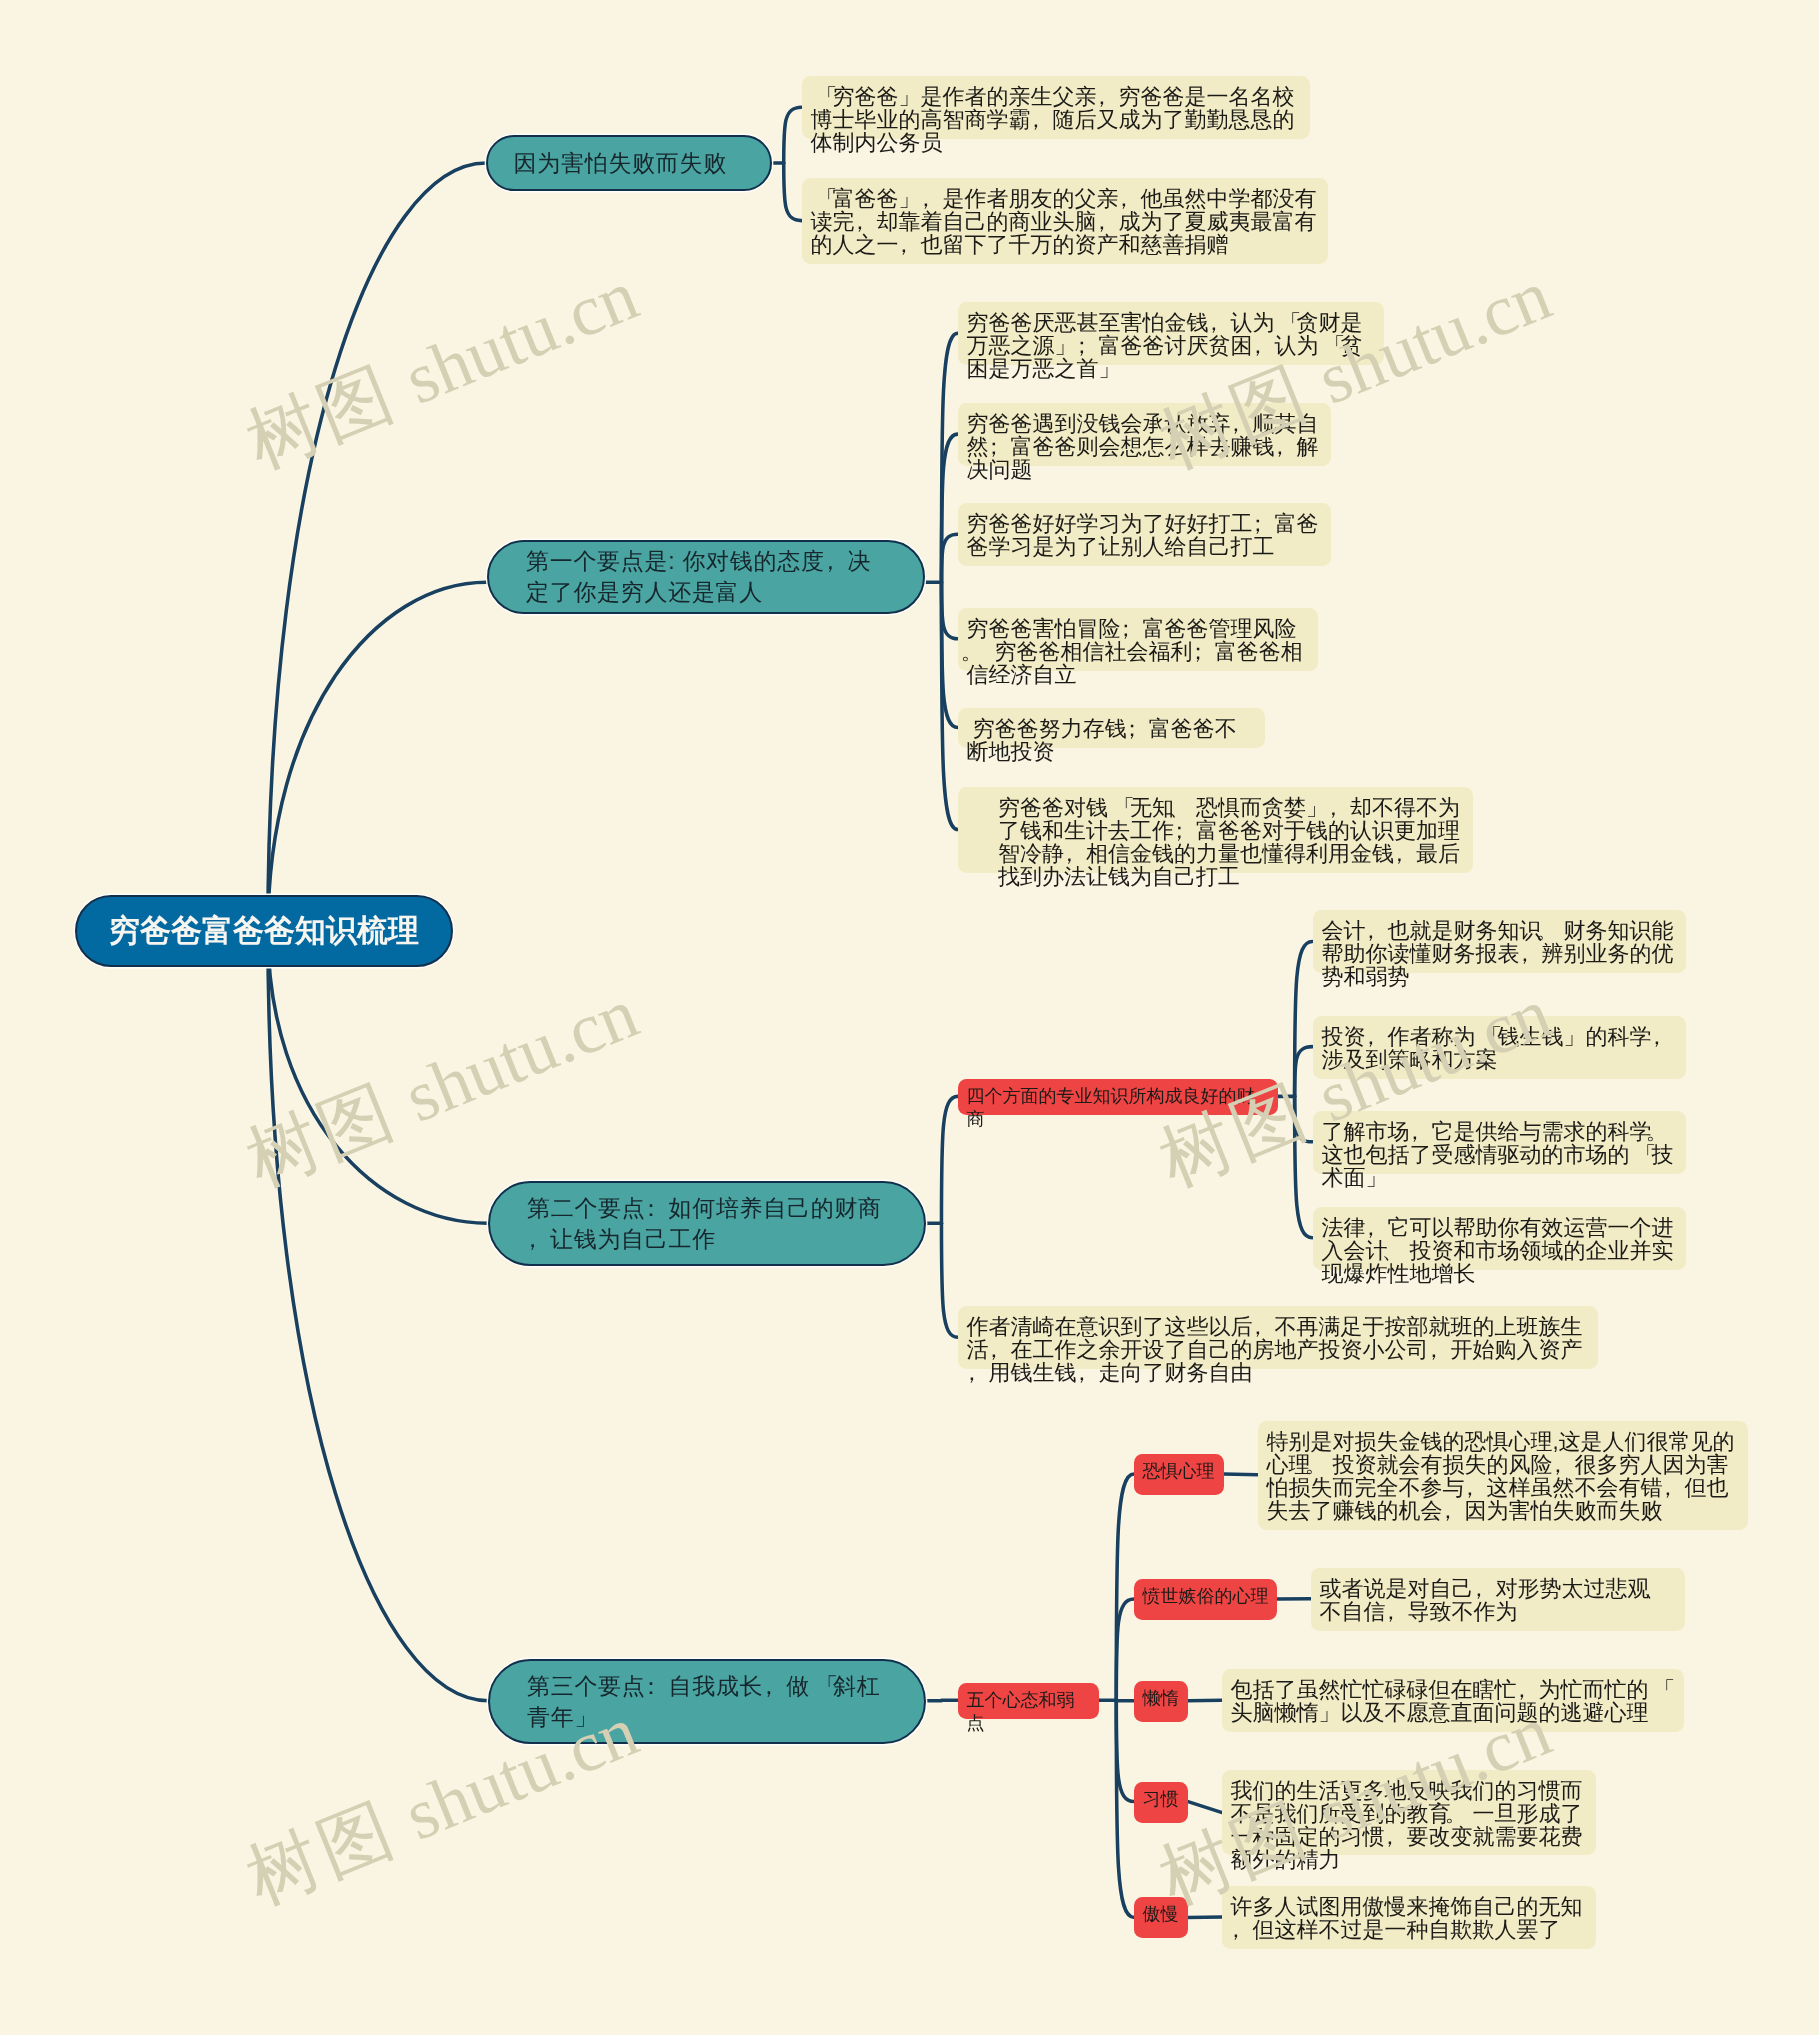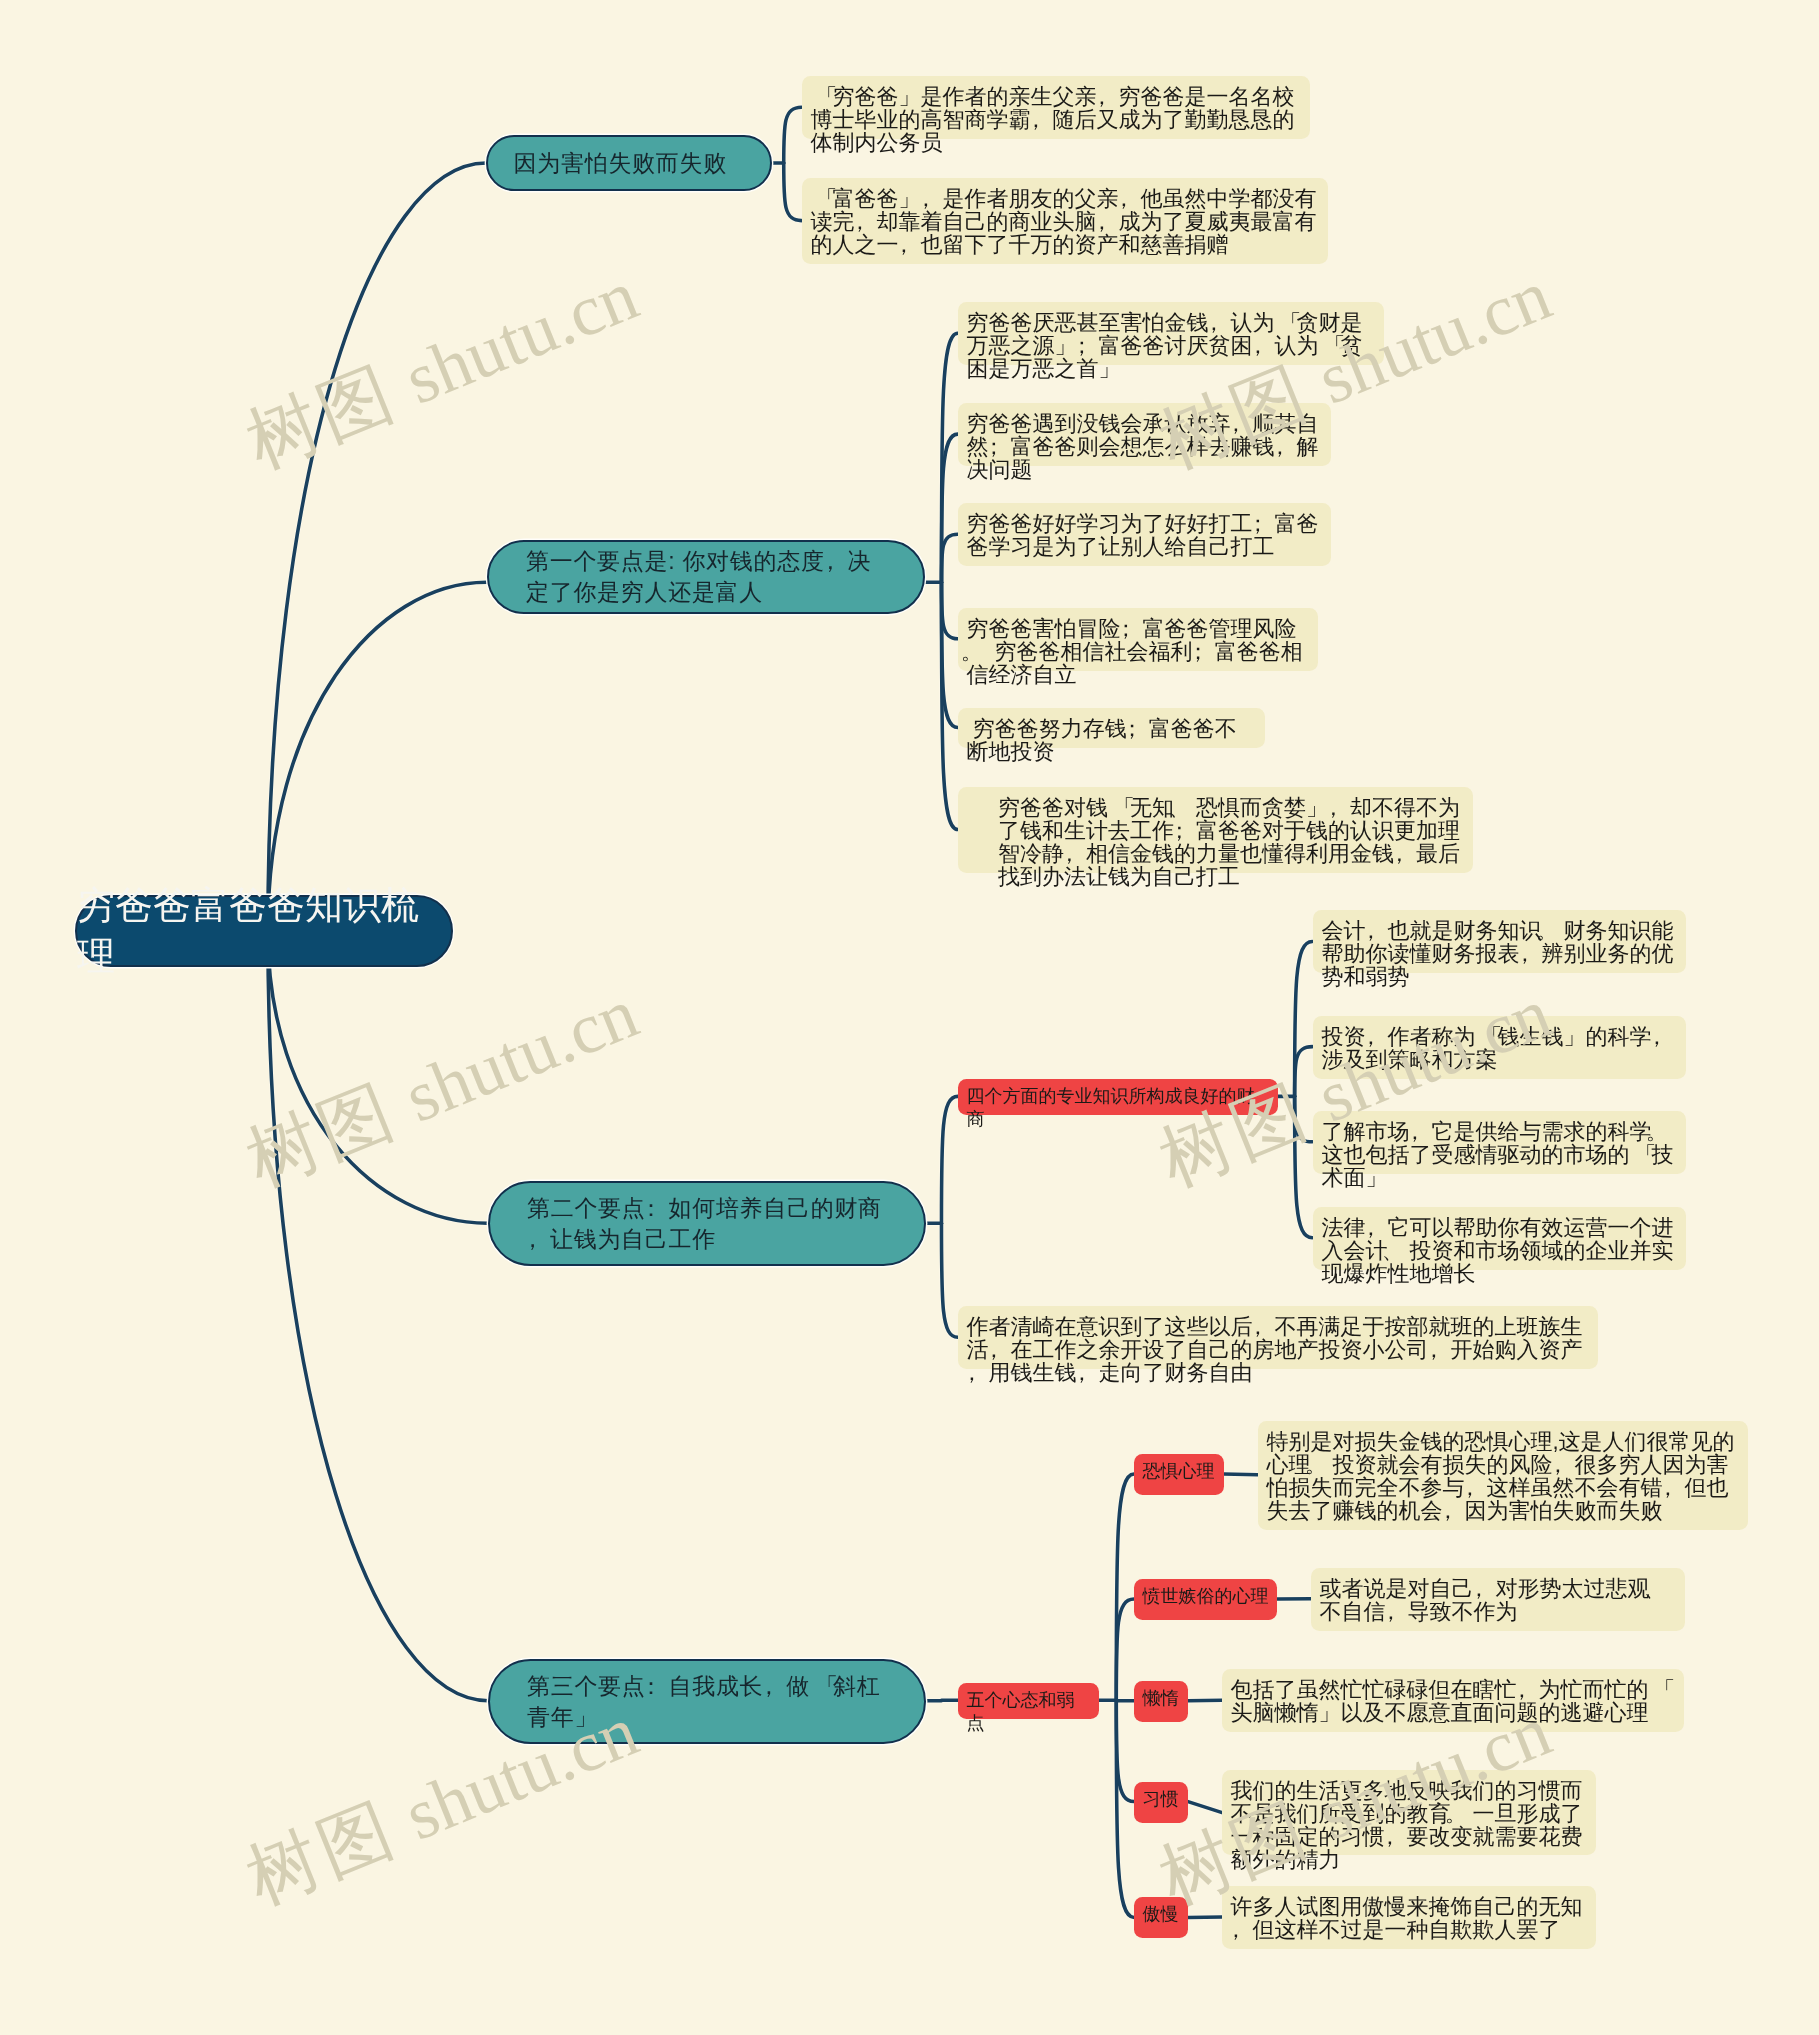--- a/index.html
+++ b/index.html
@@ -12,24 +12,25 @@
     position:relative;
   }
   #stage{position:absolute;left:0;top:0;width:1819px;height:2035px;}
   #links{position:absolute;left:0;top:0;width:1819px;height:2035px;}
   .wm{position:absolute;color:#d5cfb4;white-space:nowrap;
       transform-origin:0 0;font-size:72px;line-height:1;
       font-family:"Liberation Serif", serif;pointer-events:none;}
   .wm i{font-style:normal;letter-spacing:4.3px;}
   .node{position:absolute;box-sizing:border-box;}
   .root{
-    background:#0c4a6e;color:#f6f5f0;border:2.1px solid #12304c;
+    background:#0369a1;color:#f6f5f0;border:2.1px solid #12304c;
     border-radius:710px;display:flex;align-items:center;justify-content:center;
-    font-size:38px;letter-spacing:0px;
+    font-size:31px;letter-spacing:0px;
     box-shadow:0 0 0 1.4px #fffefa;
+    font-weight:bold;
   }
   .topic{
     background:#4aa4a1;color:#16262d;border:2.1px solid #12304c;
     border-radius:710px;font-size:23px;line-height:31px;letter-spacing:0.7px;
     display:flex;align-items:center;
     box-shadow:0 0 0 1.4px #fffefa;
   }
   .topic .tx{display:block;margin-left:37px;max-width:368px;}
   .topic.one .tx{margin-left:25.6px;max-width:none;}
   .leaf{

